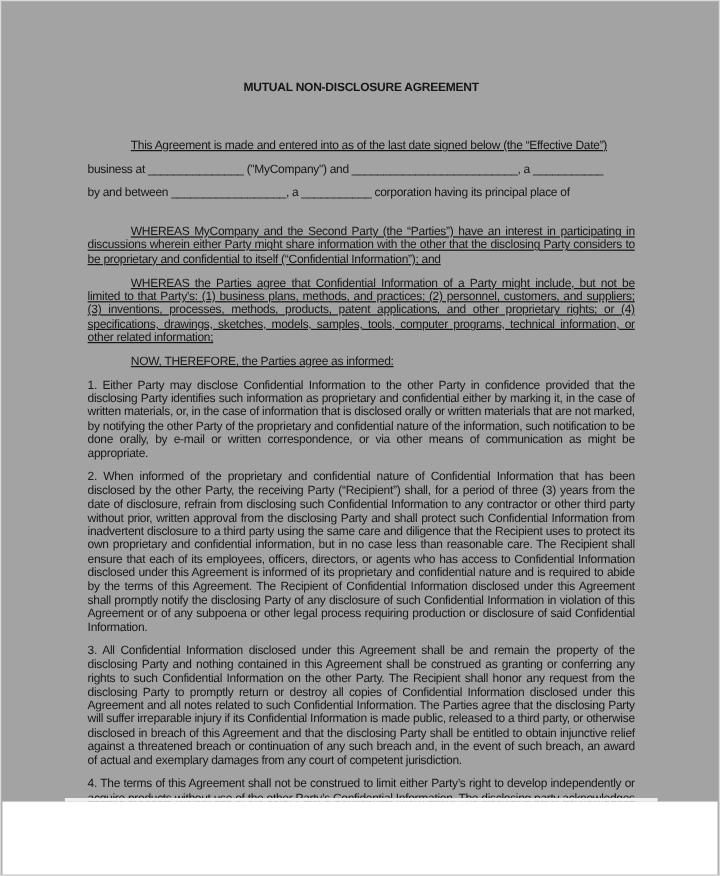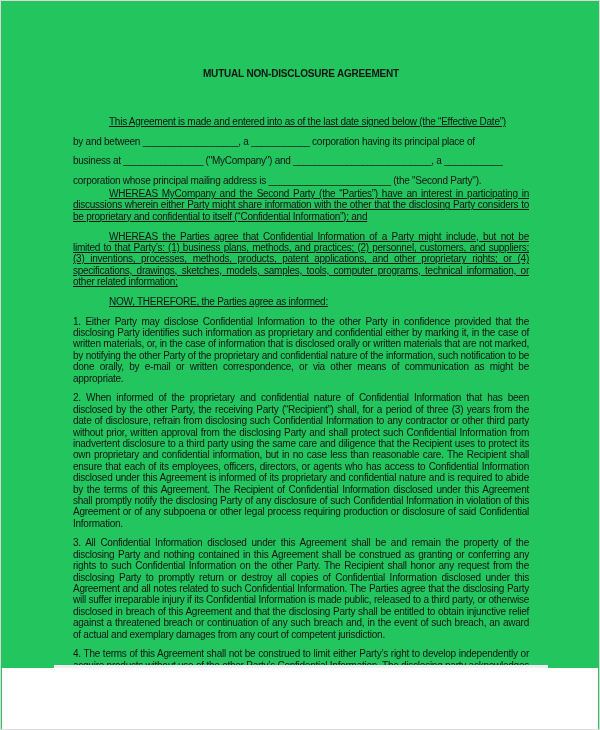--- a/index.html
+++ b/index.html
@@ -6,21 +6,21 @@
   body {
     width: 600px; height: 730px; overflow: hidden;
     background: #ffffff;
     font-family: "Liberation Sans", sans-serif;
     color: #151515;
   }
   .frame {
     position: absolute; left: 0; top: 0;
     width: 598px; height: 728px;
     border: 1px solid #d9d9d9;
-    background: #22c55e;
+    background: #a3a3a3;
     overflow: hidden;
   }
   .page {
     position: absolute; left: 72px; top: 0; width: 456px;
   }
   .title {
     position: absolute; top: 67px; left: 0; width: 456px;
     text-align: center; font-weight: bold; font-size: 10px;
     letter-spacing: -0.2px;
   }
@@ -48,23 +48,22 @@
 </style>
 </head>
 <body>
 
 <div class="frame">
   <div class="page">
     <div class="title">MUTUAL NON-DISCLOSURE AGREEMENT</div>
 
     <div class="intro">
       <div class="ln first">This Agreement is made and entered into as of the last date signed below (the “Effective Date”)</div>
+      <div class="ln">business at _______________ ("MyCompany") and __________________________, a ___________</div>
       <div class="ln">by and between __________________, a ___________ corporation having its principal place of</div>
-      <div class="ln">business at _______________ ("MyCompany") and __________________________, a ___________</div>
-      <div class="ln">corporation whose principal mailing address is _______________________ (the "Second Party").</div>
     </div>
 
     <div class="body">
       <p class="indent">WHEREAS MyCompany and the Second Party (the “Parties”) have an interest in participating in discussions wherein either Party might share information with the other that the disclosing Party considers to be proprietary and confidential to itself (“Confidential Information”); and</p>
       <p class="indent">WHEREAS the Parties agree that Confidential Information of a Party might include, but not be limited to that Party’s: (1) business plans, methods, and practices; (2) personnel, customers, and suppliers; (3) inventions, processes, methods, products, patent applications, and other proprietary rights; or (4) specifications, drawings, sketches, models, samples, tools, computer programs, technical information, or other related information;</p>
       <p class="indent">NOW, THEREFORE, the Parties agree as informed:</p>
       <p class="num">1.   Either Party may disclose Confidential Information to the other Party in confidence provided that the disclosing Party identifies such information as proprietary and confidential either by marking it, in the case of written materials, or, in the case of information that is disclosed orally or written materials that are not marked, by notifying the other Party of the proprietary and confidential nature of the information, such notification to be done orally, by e-mail or written correspondence, or via other means of communication as might be appropriate.</p>
       <p class="num">2.   When informed of the proprietary and confidential nature of Confidential Information that has been disclosed by the other Party, the receiving Party (“Recipient”) shall, for a period of three (3) years from the date of disclosure, refrain from disclosing such Confidential Information to any contractor or other third party without prior, written approval from the disclosing Party and shall protect such Confidential Information from inadvertent disclosure to a third party using the same care and diligence that the Recipient uses to protect its own proprietary and confidential information, but in no case less than reasonable care.  The Recipient shall ensure that each of its employees, officers, directors, or agents who has access to Confidential Information disclosed under this Agreement is informed of its proprietary and confidential nature and is required to abide by the terms of this Agreement.  The Recipient of Confidential Information disclosed under this Agreement shall promptly notify the disclosing Party of any disclosure of such Confidential Information in violation of this Agreement or of any subpoena or other legal process requiring production or disclosure of said Confidential Information.</p>
       <p class="num">3.   All Confidential Information disclosed under this Agreement shall be and remain the property of the disclosing Party and nothing contained in this Agreement shall be construed as granting or conferring any rights to such Confidential Information on the other Party.  The Recipient shall honor any request from the disclosing Party to promptly return or destroy all copies of Confidential Information disclosed under this Agreement and all notes related to such Confidential Information.  The Parties agree that the disclosing Party will suffer irreparable injury if its Confidential Information is made public, released to a third party, or otherwise disclosed in breach of this Agreement and that the disclosing Party shall be entitled to obtain injunctive relief against a threatened breach or continuation of any such breach and, in the event of such breach, an award of actual and exemplary damages from any court of competent jurisdiction.</p>
       <p class="num">4.   The terms of this Agreement shall not be construed to limit either Party’s right to develop independently or acquire products without use of the other Party’s Confidential Information. The disclosing party acknowledges that the Recipient may currently or in the future be developing information</p>

